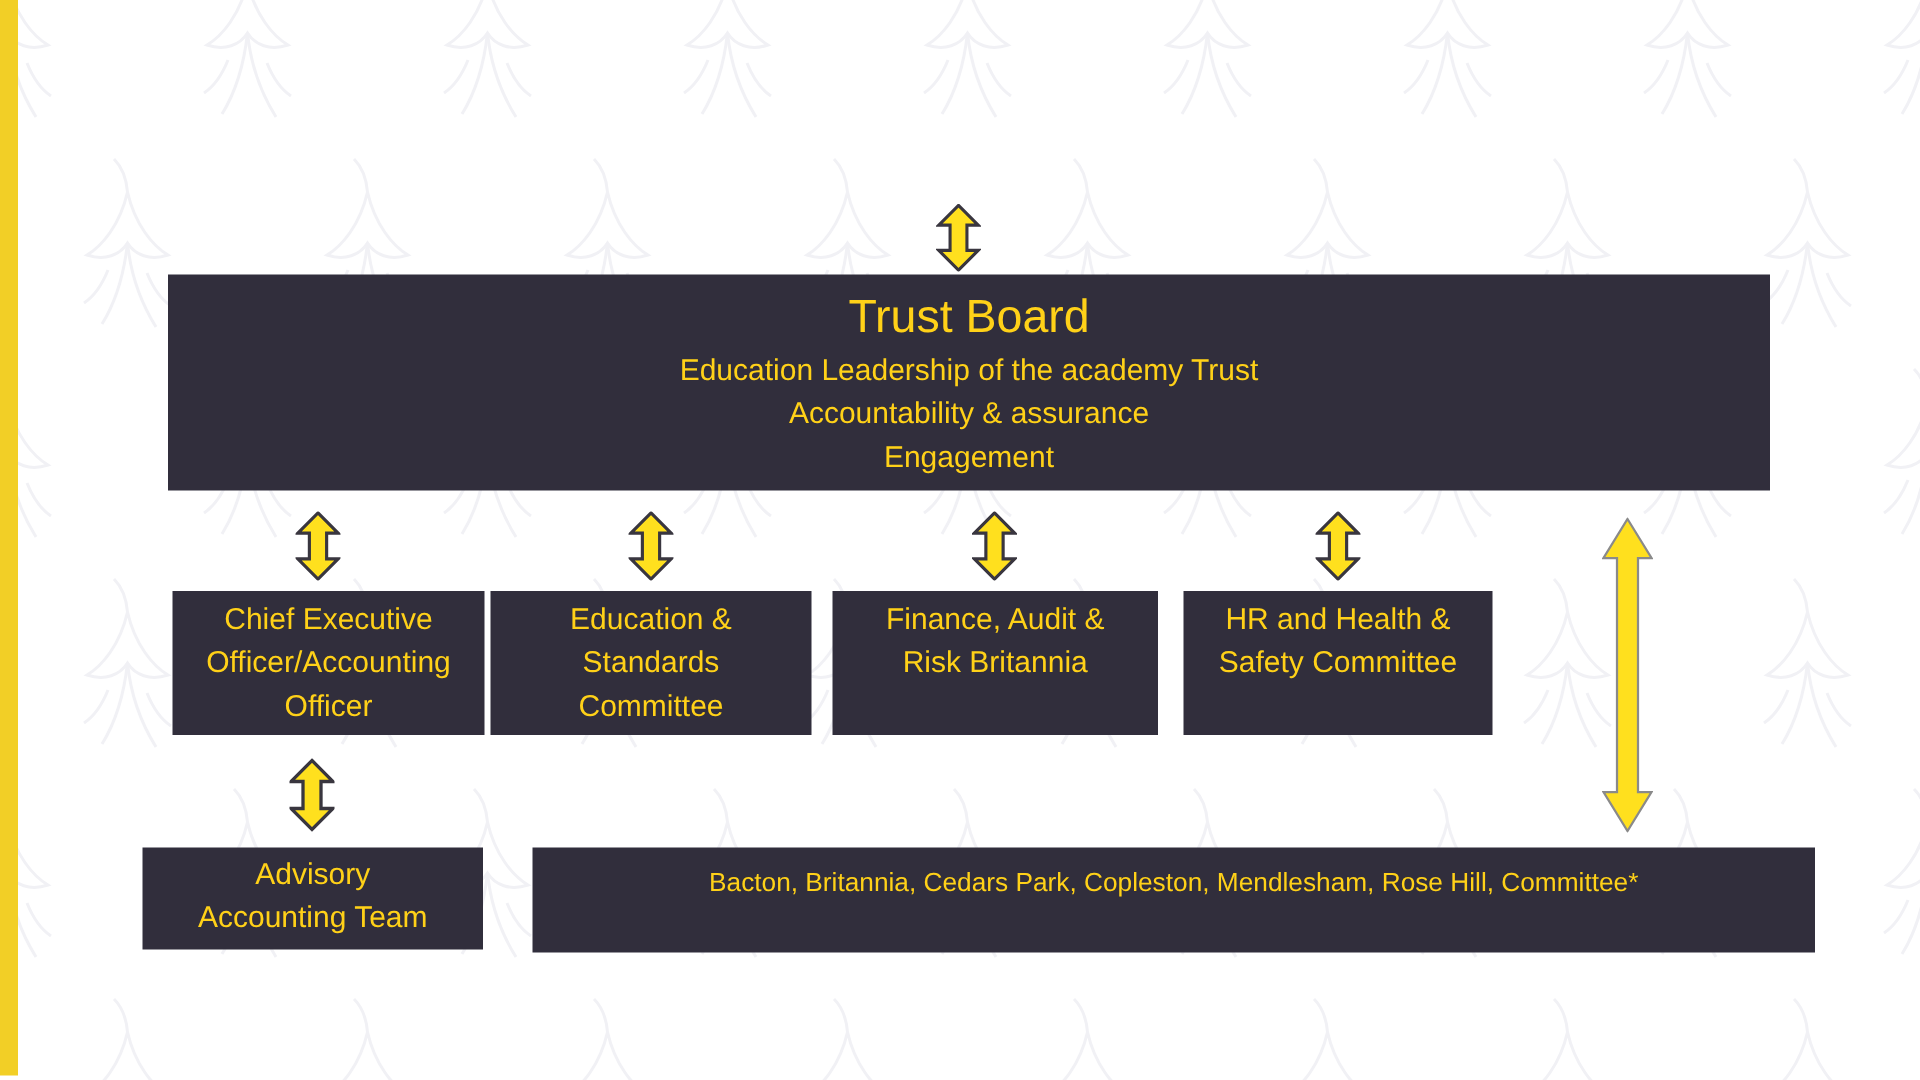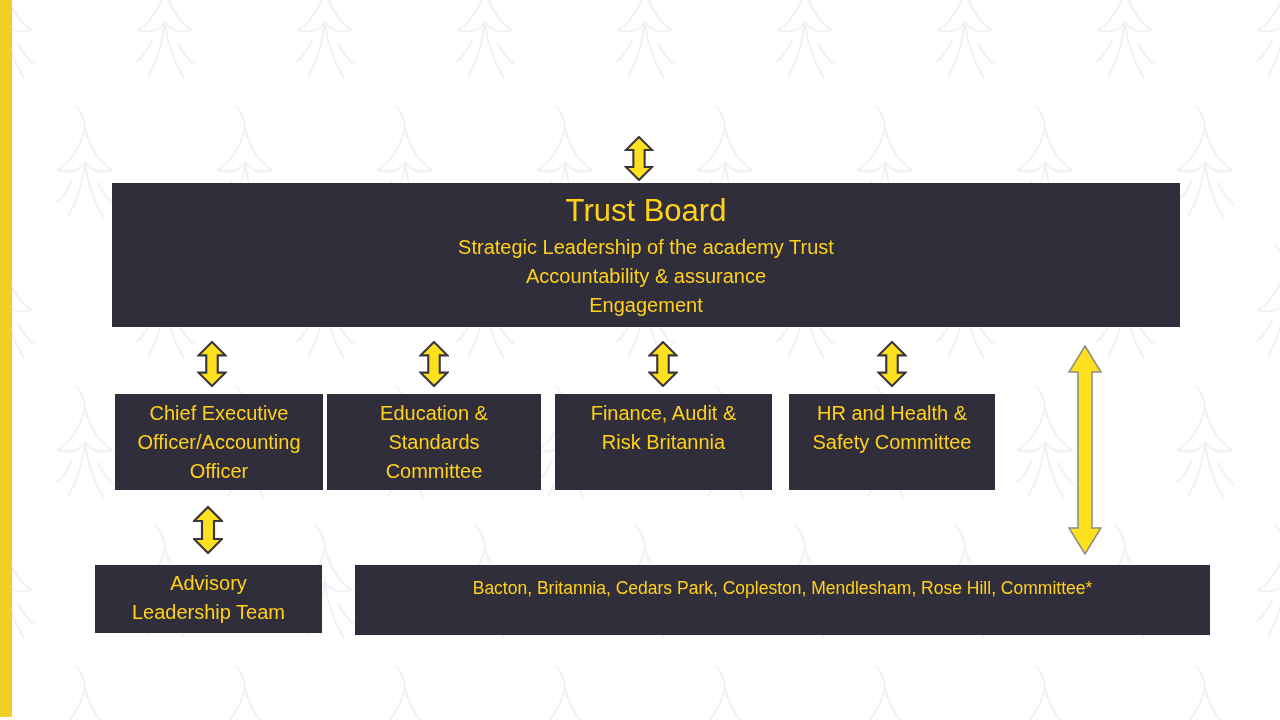--- a/index.html
+++ b/index.html
@@ -150,21 +150,21 @@
 
 
   <div class="connector" id="connector-members-trustboard">
     <svg class="double-arrow" viewBox="0 0 30 48">
       <polygon points="15,1 29,15 21,15 21,33 29,33 15,47 1,33 9,33 9,15 1,15"></polygon>
     </svg>
   </div>
 
   <div class="box" id="trust-board-box">
     <div class="tb-title">Trust Board</div>
-    <div class="tb-line">Strategic Leadership of the academy Trust</div>
+    <div class="tb-line">Education Leadership of the academy Trust</div>
     <div class="tb-line">Accountability &amp; assurance</div>
     <div class="tb-line">Engagement</div>
   </div>
 
   <div class="connector tb-connector" id="connector-tb-ceo">
     <svg class="double-arrow" viewBox="0 0 30 48">
       <polygon points="15,1 29,15 21,15 21,33 29,33 15,47 1,33 9,33 9,15 1,15"></polygon>
     </svg>
   </div>
   <div class="connector tb-connector" id="connector-tb-education">
@@ -209,20 +209,20 @@
   </div>
 
   <div class="connector" id="connector-tb-localboards">
     <svg class="long-arrow" viewBox="0 0 34 210" preserveAspectRatio="none">
       <polygon points="17,1 33,27 24,27 24,183 33,183 17,209 1,183 10,183 10,27 1,27"></polygon>
     </svg>
   </div>
 
   <div class="box" id="executive-leadership-box">
     <div>Advisory</div>
-    <div>Leadership Team</div>
+    <div>Accounting Team</div>
   </div>
 
   <div class="box" id="local-advisory-box">
     <div class="lab-schools">Bacton, Britannia, Cedars Park, Copleston, Mendlesham, Rose Hill, Committee*</div>
   </div>
 
 </div>
 
 </body></html>

